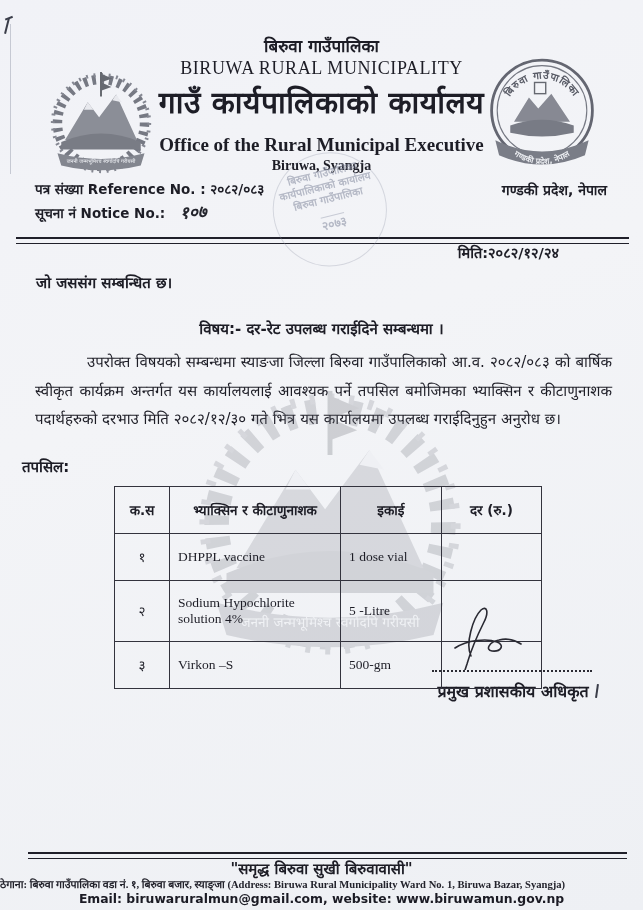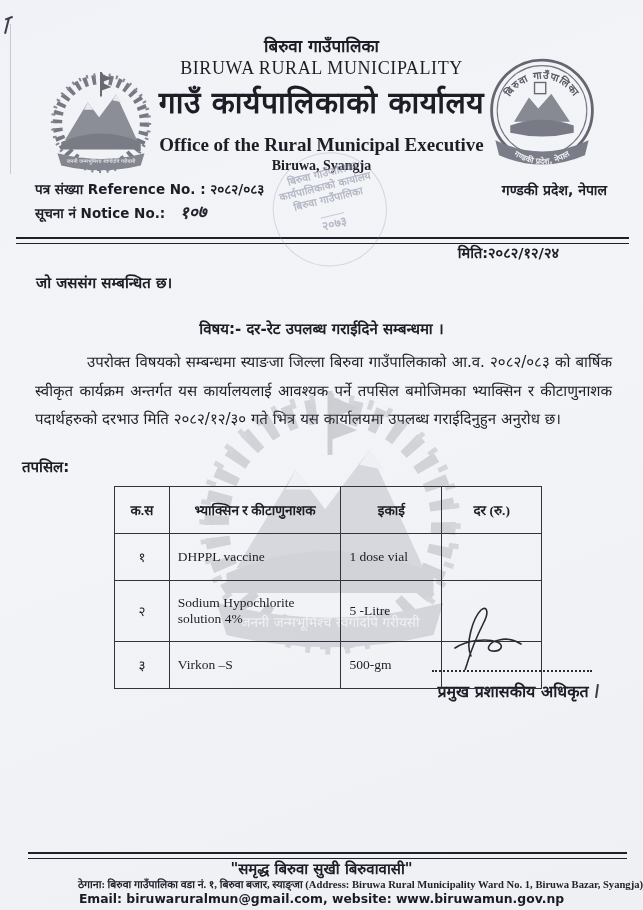--- a/index.html
+++ b/index.html
@@ -63,38 +63,38 @@
 
   .watermark{position:absolute;left:182px;top:386px;opacity:.24;z-index:0;}
 
   
   table.rates{
     position:absolute;left:114px;top:486px;width:428px;
     border-collapse:collapse;z-index:2;background:transparent;
   }
   table.rates td,table.rates th{
     border:1.6px solid #33333d;
-    font-size:13.5px;padding:14px 8px;vertical-align:middle;background:transparent;font-family:Liberation Serif, serif;
+    font-size:13.5px;padding:14px 8px;vertical-align:middle;background:transparent;
   }
   th.h-np{font-size:15px;font-weight:bold;}
   td.sn{width:42px;text-align:center;font-size:15px;}
   td.item{width:178px;font-family:"Liberation Serif",serif;font-size:13.5px;}
   td.unit{width:100px;font-family:"Liberation Serif",serif;font-size:13.5px;padding-left:12px;}
   td.rate{width:100px;}
   tr.hrow{height:32px;} tr.r1{height:30px;} tr.r2{height:42px;} tr.r3{height:30px;}
 
   
   .sig-svg{position:absolute;left:437px;top:604px;z-index:3;}
   .dotline{position:absolute;left:432px;top:650px;width:160px;height:20px;border-bottom:2.5px dotted #2b2b33;}
   .sig-title{position:absolute;left:404px;top:680px;width:218px;text-align:center;font-size:16px;font-weight:bold;}
   .sig-tick{position:absolute;left:596px;top:684px;width:1.5px;height:14px;background:#3a3d49;transform:rotate(8deg);}
 
   
   .slogan{position:absolute;left:0;top:858px;width:643px;text-align:center;font-size:15px;font-weight:bold;}
-  .address{position:absolute;left:0;top:877px;width:643px;text-align:right;font-family:"Liberation Serif",serif;font-size:10.6px;font-weight:bold;color:#23232c;}
+  .address{position:absolute;left:0;top:877px;width:643px;text-align:left;font-family:"Liberation Serif",serif;font-size:10.6px;font-weight:bold;color:#23232c;}
   .contact{position:absolute;left:0;top:891px;width:643px;text-align:center;font-size:12.4px;font-weight:bold;color:#1b1b24;}
 </style>
 </head>
 <body>
 
 <svg width="0" height="0" style="position:absolute">
   <defs>
     <g id="emblem">
 
       <circle cx="60" cy="56" r="46" fill="none" stroke="#6c6f7a" stroke-width="10" stroke-dasharray="4 5"></circle>

